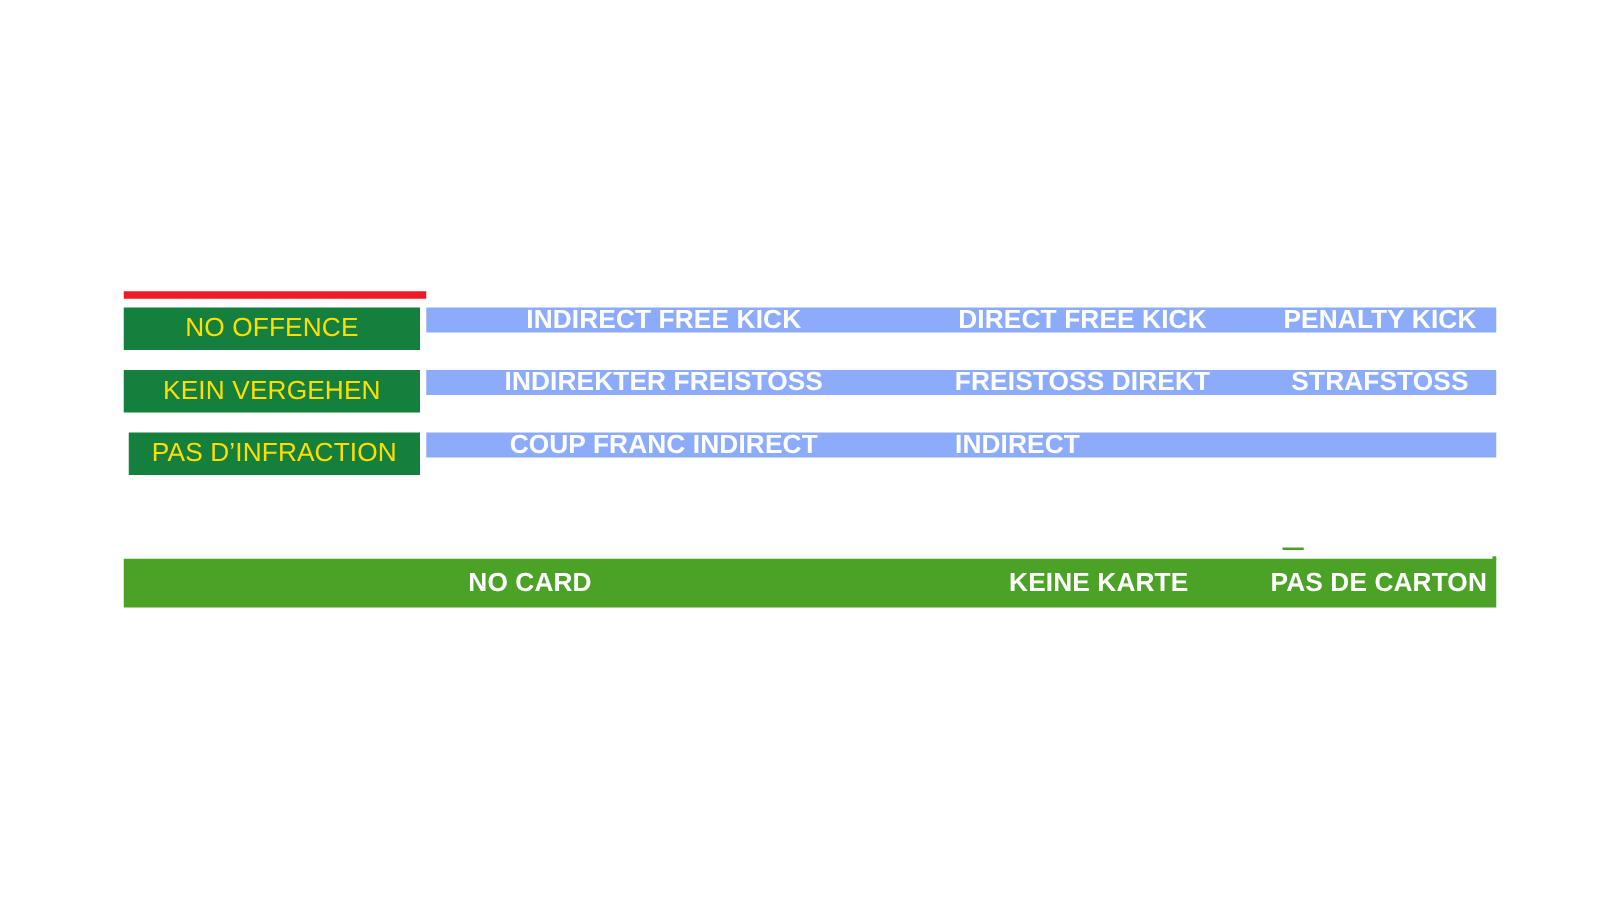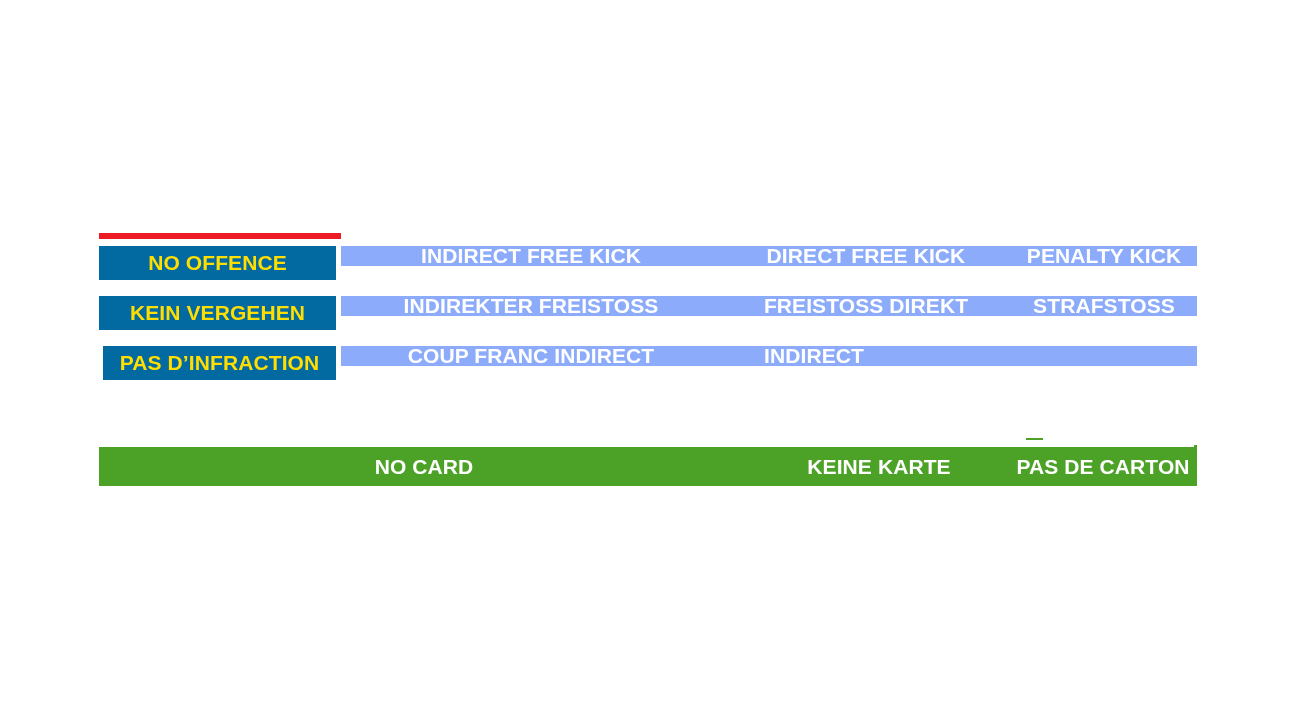--- a/index.html
+++ b/index.html
@@ -42,24 +42,24 @@
   .decision-row.row-0 { top: 13px; }
   .decision-row.row-1 { top: 63px; padding-left: 48px; }
   .decision-row.row-2 { top: 113px; }
 
   .row-label-cell {
     position: absolute;
     left: 0;
     top: 0;
     width: 237px;
     height: 34px;
-    background: #0369a1;
+    background: #15803d;
     color: #FFDE00;
     font-size: 21px;
-    font-weight: 700;
+    font-weight: 400;
     letter-spacing: 0.1px;
     display: flex;
     align-items: center;
     justify-content: center;
     white-space: nowrap;
     box-sizing: border-box;
   }
   
   .decision-row.row-2 .row-label-cell {
     left: 4px;

